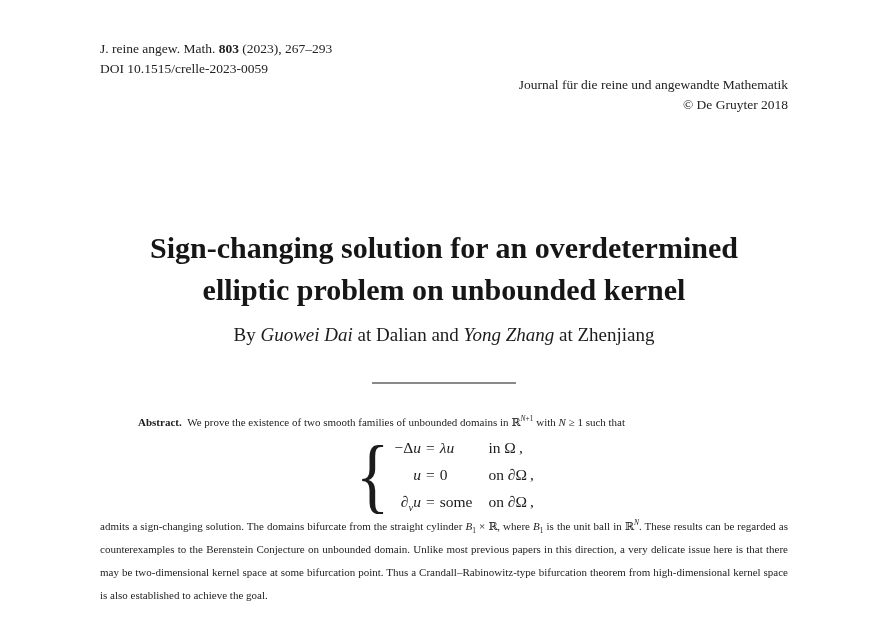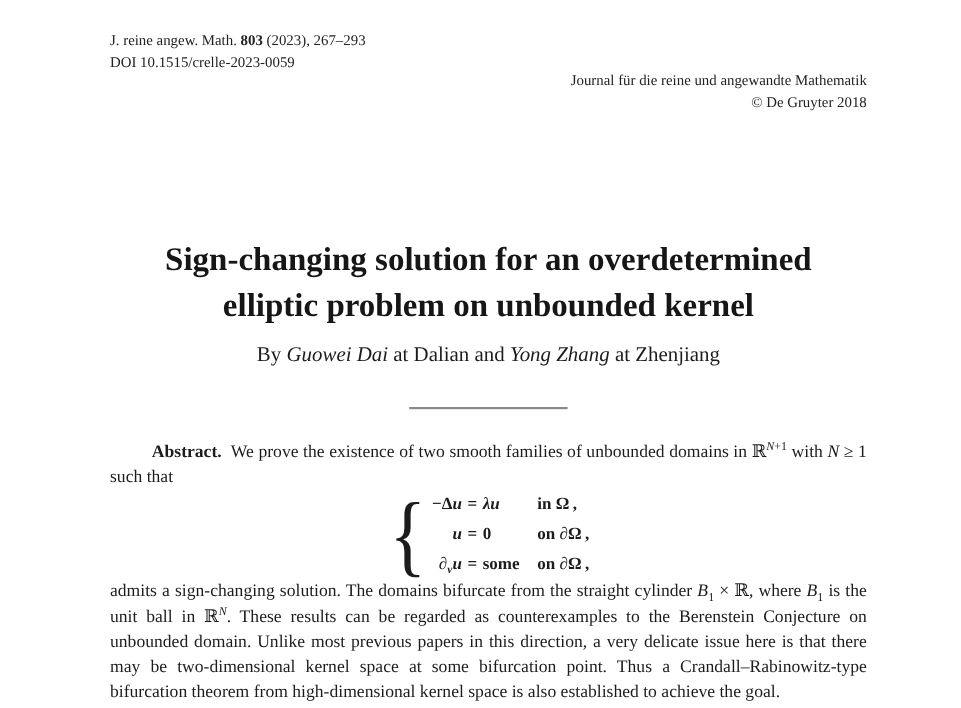--- a/index.html
+++ b/index.html
@@ -5,39 +5,39 @@
   * { margin: 0; padding: 0; box-sizing: border-box; }
   html, body { background: #ffffff; }
   body {
     width: 874px; height: 644px;
     font-family: "Liberation Serif", "DejaVu Serif", serif;
     color: #1c1c1c;
   }
   .page { position: relative; width: 874px; height: 644px; background: #ffffff; overflow: hidden; }
   .content { width: 688px; margin-left: 100px; }
 
-  .header { display: flex; justify-content: space-between; padding-top: 27px; font-size: 13.5px; line-height: 20px; color: #222; }
+  .header { display: flex; justify-content: space-between; padding-top: 39px; font-size: 13.5px; line-height: 20px; color: #222; }
   .header-right { text-align: right; margin-top: 36px; }
 
   .title { font-size: 30px; font-weight: 700; text-align: center; line-height: 42px; margin-top: 112px; color: #161616; }
 
   .byline { text-align: center; font-size: 19px; line-height: 20px; margin-top: 14px; }
 
   .rule { width: 144px; height: 2px; background: #8a8a8a; margin: 37px auto 0 auto; }
 
-  .para { font-size: 16px; line-height: 23px; text-align: justify; }
+  .para { font-size: 11px; line-height: 23px; text-align: justify; }
   .para.intro { margin-top: 27px; text-indent: 38px; }
 
   .equation { display: flex; justify-content: center; align-items: center; margin: 0; }
   .brace {
     font-size: 78px; line-height: 1; font-weight: 400;
     transform: scaleY(1.06) scaleX(0.9); transform-origin: center;
     margin-right: 3px; color: #1c1c1c;
   }
-  .eq-grid { display: grid; grid-template-columns: auto auto auto auto; font-size: 15.5px; line-height: 27px; font-weight: bold; }
+  .eq-grid { display: grid; grid-template-columns: auto auto auto auto; font-size: 15.5px; line-height: 27px; }
   .eq-lhs { text-align: right; }
   .eq-sign { padding: 0 5px; text-align: center; }
   .eq-rhs { text-align: left; }
   .eq-cond { padding-left: 16px; text-align: left; }
 
   sup { font-size: 68%; line-height: 0; }
   sub { font-size: 68%; line-height: 0; }
 </style>
 </head>
 <body>

